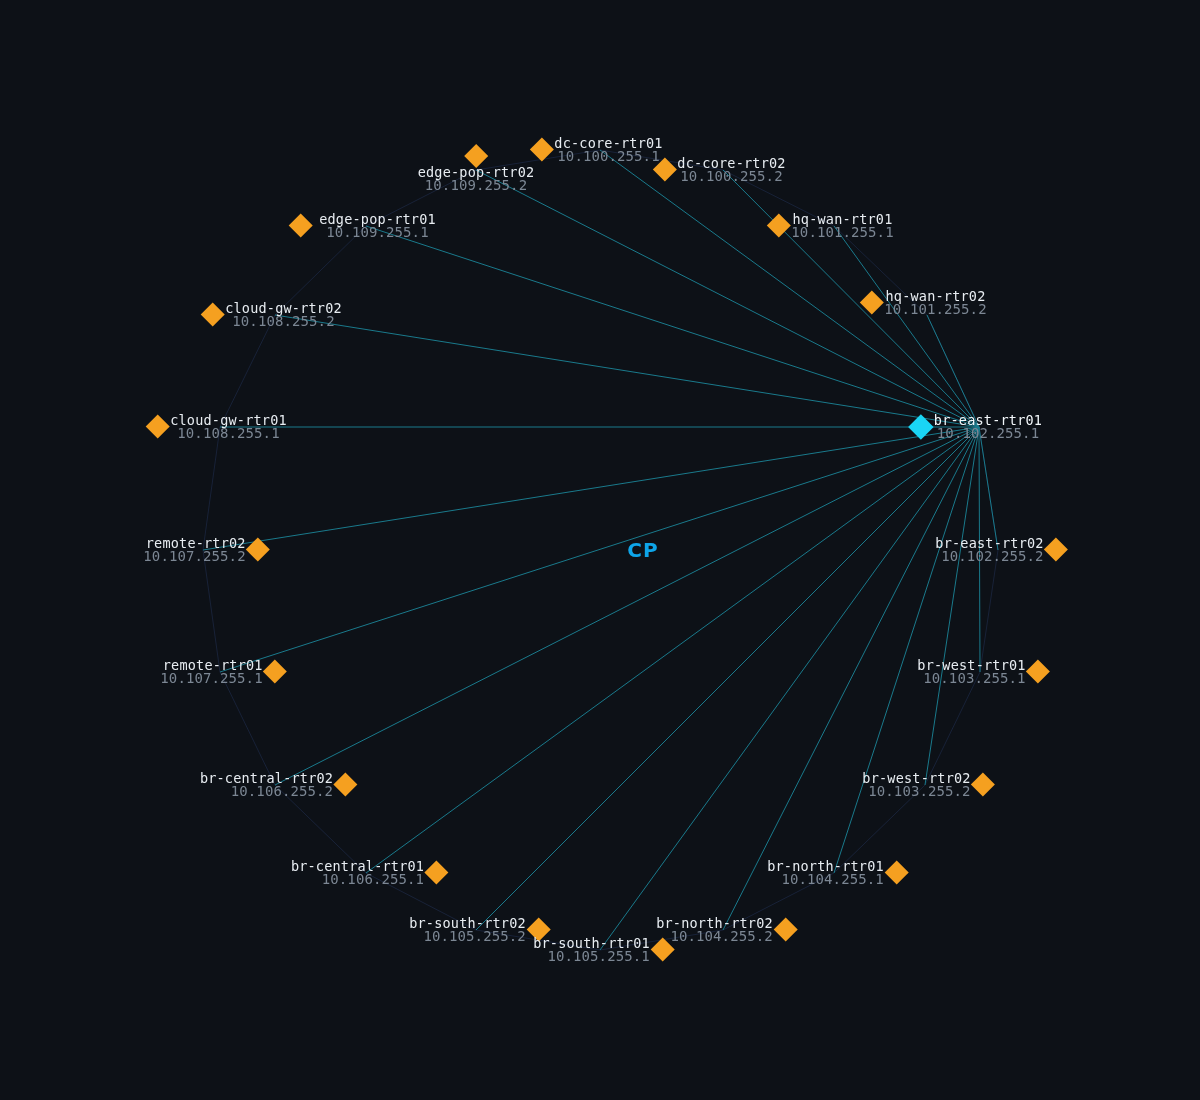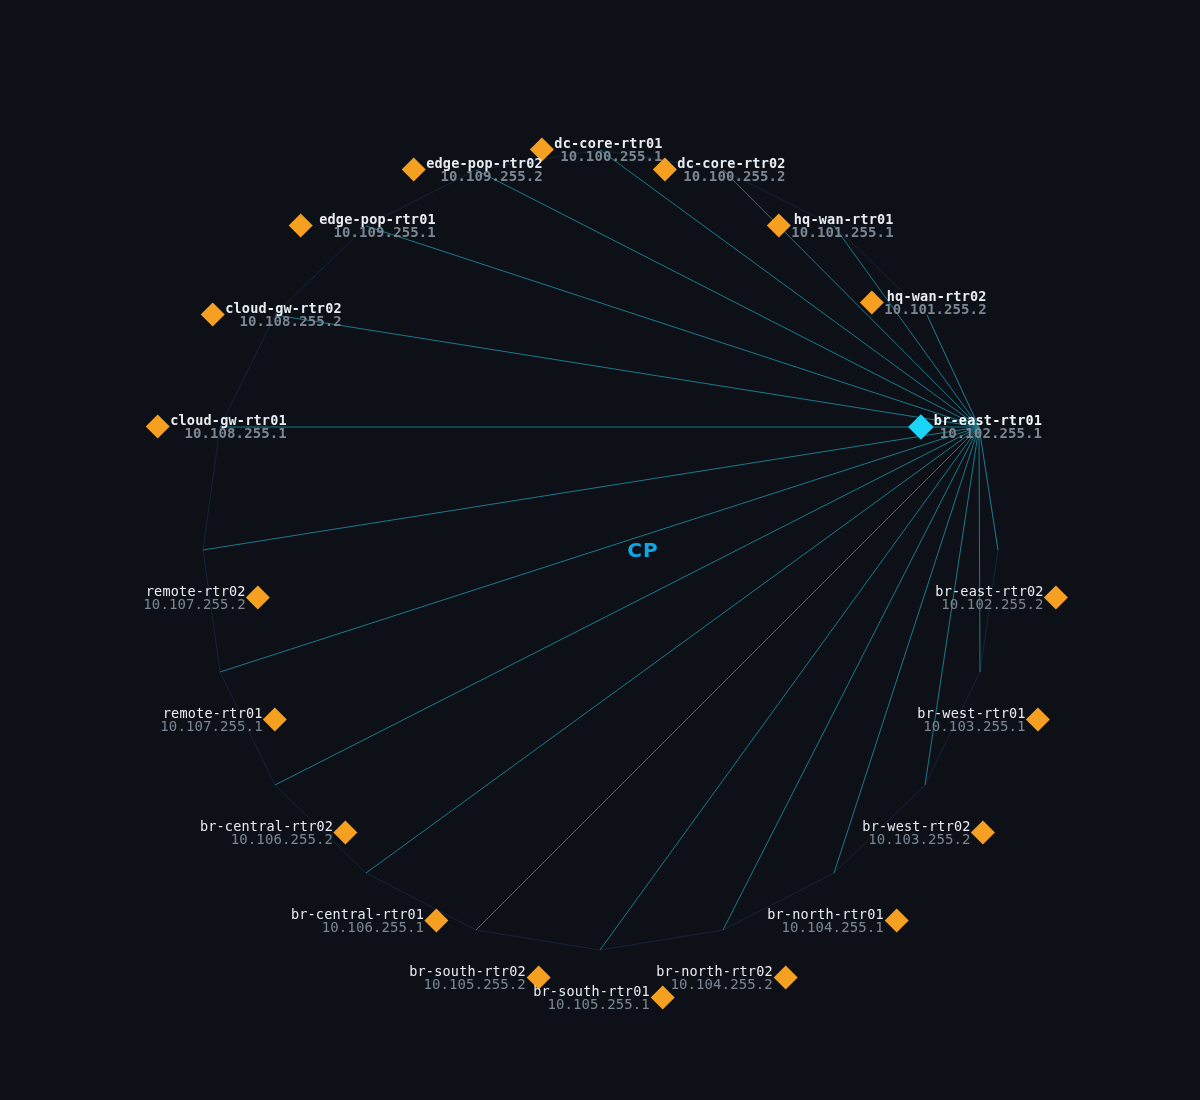--- a/index.html
+++ b/index.html
@@ -39,44 +39,42 @@
     transform: translate(-50%, -50%);
     white-space: nowrap;
     display: flex;
     align-items: center;
   }
   .node.label-right {
     flex-direction: row;
   }
   .node.label-left {
     flex-direction: row-reverse;
-    margin-top: 48px;
   }
   .node-marker {
     width: 17px;
     height: 17px;
     background: #f5a020;
     transform: rotate(45deg);
     flex: 0 0 auto;
   }
   .node.highlight .node-marker {
     background: #1ad5f5;
     width: 18px;
     height: 18px;
   }
   .node-text {
     display: flex;
     flex-direction: column;
     line-height: 1.05;
     padding: 0 4px;
   }
   .node.label-right .node-text {
-    align-items: flex-end;
+    align-items: center;
     text-align: left;
-    font-weight: bold;
   }
   .node.label-left .node-text {
     align-items: flex-end;
     text-align: right;
   }
   .node-name {
     font-size: 13.5px;
     color: #e8edf2;
     letter-spacing: 0.2px;
   }
@@ -154,21 +152,21 @@
           <span class="node-ip">10.100.255.2</span>
         </div>
       </div>
       <div class="node label-right" style="left: 600px; top: 150px;">
         <div class="node-marker"></div>
         <div class="node-text">
           <span class="node-name">dc-core-rtr01</span>
           <span class="node-ip">10.100.255.1</span>
         </div>
       </div>
-      <div class="node label-right" style="left: 476px; top: 170px;">
+      <div class="node label-right" style="left: 476px; top: 170px; flex-direction: column;">
         <div class="node-marker"></div>
         <div class="node-text">
           <span class="node-name">edge-pop-rtr02</span>
           <span class="node-ip">10.109.255.2</span>
         </div>
       </div>
       <div class="node label-right" style="left: 366px; top: 226px; gap: 6px;">
         <div class="node-marker"></div>
         <div class="node-text">
           <span class="node-name">edge-pop-rtr01</span>

